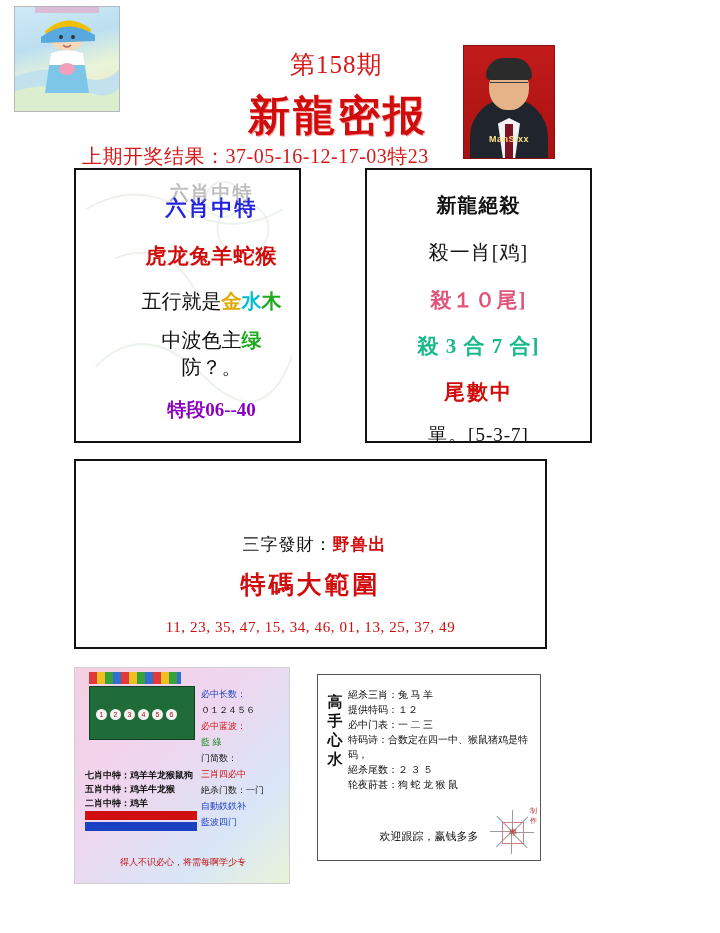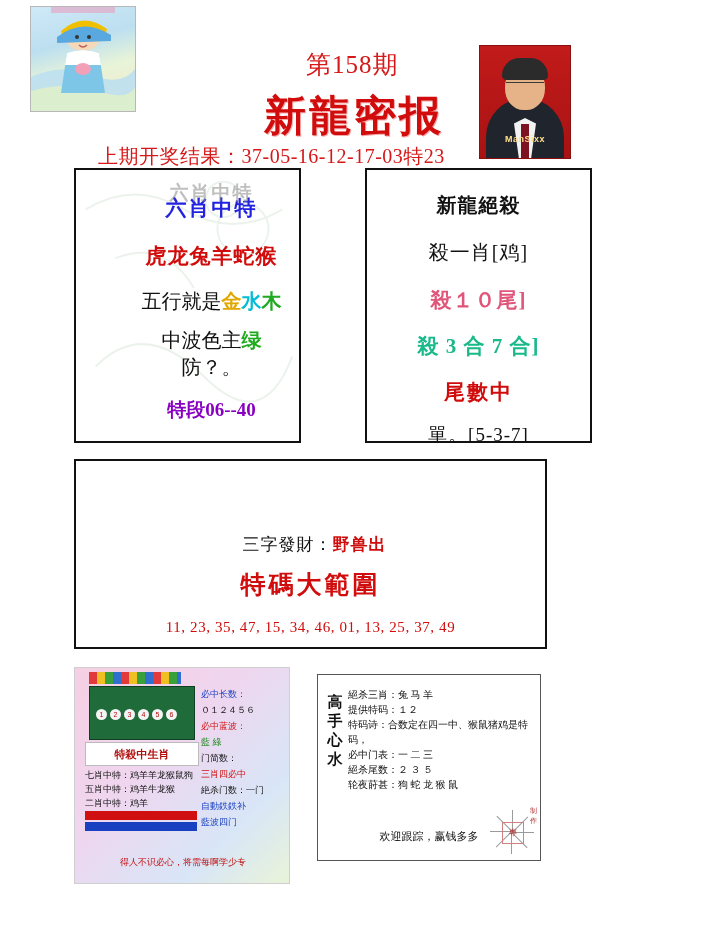--- a/index.html
+++ b/index.html
@@ -12,21 +12,20 @@
     background: #ffffff;
     font-family: "Liberation Serif", serif;
     overflow: hidden;
     position: relative;
   }
 
   
   .header {
     position: relative;
     height: 165px;
-    margin-left: 16px;
   }
   .logo-box {
     position: absolute;
     left: 14px;
     top: 6px;
     width: 104px;
     height: 104px;
     border: 1px solid #b8b8b8;
     background: linear-gradient(165deg, #cfe9f7 0%, #bcdff0 35%, #e8f4d8 60%, #f2e7c8 100%);
     overflow: hidden;
@@ -320,20 +319,21 @@
     text-align: center;
     line-height: 22px;
   }
   .bl .lines {
     position: absolute;
     left: 10px; top: 100px;
     width: 112px;
     font-size: 9px;
     color: #111;
     line-height: 14px;
+    font-weight: bold;
   }
   .bl .redbar {
     position: absolute;
     left: 10px; top: 143px;
     width: 112px; height: 9px;
     background: #d01010;
   }
   .bl .bluebar {
     position: absolute;
     left: 10px; top: 154px;
@@ -527,21 +527,20 @@
   <div class="greenboard">
     <div class="balls">
       <span>1</span>
       <span>2</span>
       <span>3</span>
       <span>4</span>
       <span>5</span>
       <span>6</span>
     </div>
   </div>
-  <div class="titlestrip">特殺中生肖</div>
   <div class="lines">
     <div>七肖中特：鸡羊羊龙猴鼠狗</div>
     <div>五肖中特：鸡羊牛龙猴</div>
     <div>二肖中特：鸡羊</div>
   </div>
   <div class="redbar"></div>
   <div class="bluebar"></div>
   <div class="rightcol">
     <div class="bl2">必中长数：</div>
     <div>０１２４５６</div>
@@ -555,22 +554,22 @@
   </div>
   <div class="bottomtext">得人不识必心，将需每啊学少专</div>
   <div class="bottomtext2"></div>
 </div>
 
 <div class="br">
   <div class="vtitle">高手心水</div>
   <div class="body">
     <div>絕杀三肖：兔 马 羊</div>
     <div>提供特码：１２</div>
+    <div>必中门表：一 二 三</div>
     <div>特码诗：合数定在四一中、猴鼠猪鸡是特码，</div>
-    <div>必中门表：一 二 三</div>
     <div>絕杀尾数：２ ３ ５</div>
     <div>轮夜莳甚：狗 蛇 龙 猴 鼠</div>
   </div>
   <div class="footer">欢迎跟踪，赢钱多多</div>
   <div class="stamp">
     <div class="lbl">制作</div>
     <div class="ray" style="transform:rotate(0deg)"></div>
     <div class="ray" style="transform:rotate(45deg)"></div>
     <div class="ray" style="transform:rotate(90deg)"></div>
     <div class="ray" style="transform:rotate(135deg)"></div>

